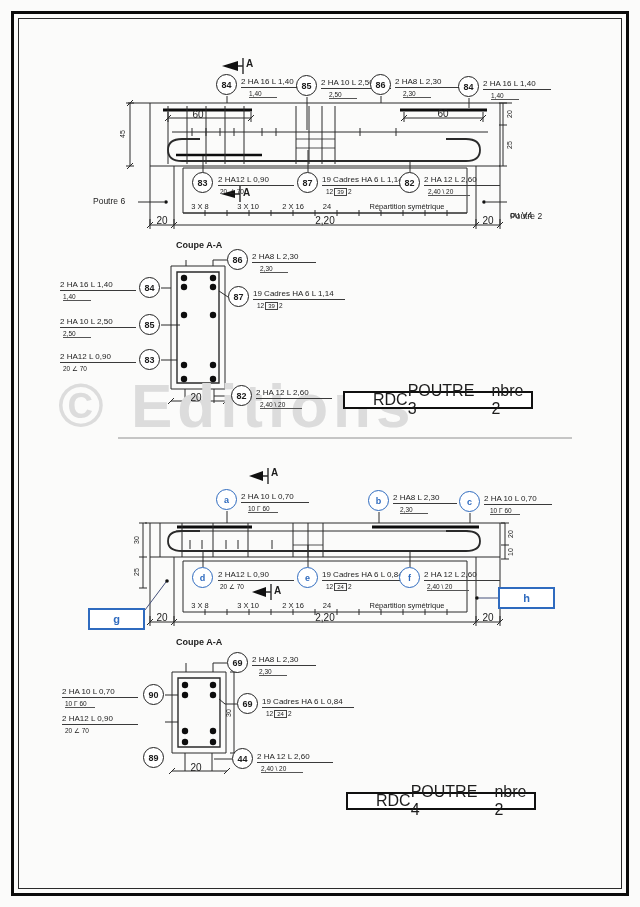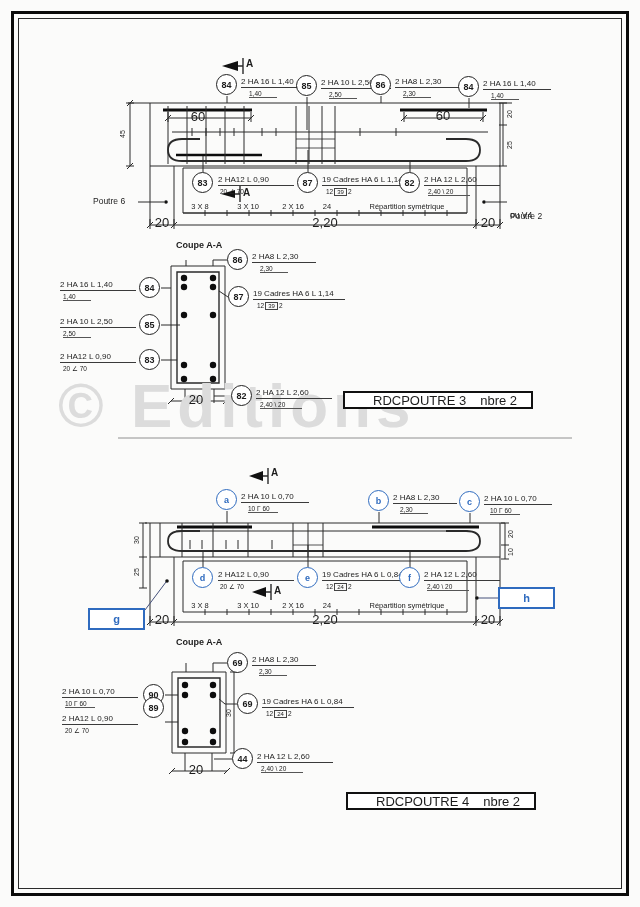--- a/index.html
+++ b/index.html
@@ -12,27 +12,27 @@
   .co{position:absolute;z-index:3;width:21px;height:21px;border-radius:50%;border:1.6px solid #222;
       background:#fff;display:flex;align-items:center;justify-content:center;
       font-size:9px;font-weight:bold;box-sizing:border-box;}
   .co.blue{border-color:#2f6bbf;color:#2f6bbf;}
   .lbl{position:absolute;z-index:3;font-size:8px;white-space:nowrap;border-bottom:1px solid #3a3a3a;
        padding-bottom:1px;}
   .sub{position:absolute;z-index:3;font-size:6.5px;white-space:nowrap;color:#222;}
   .sub.u{border-bottom:1px solid #555;}
   .bx{display:inline-block;border:1px solid #444;padding:0 2px;margin:0 1px;font-size:6px;}
   .dimv{position:absolute;z-index:3;font-size:7px;transform:translate(-50%,-50%) rotate(-90deg);white-space:nowrap;}
-  .dimh{position:absolute;z-index:3;font-size:13px;text-align:center;white-space:nowrap;}
+  .dimh{position:absolute;z-index:3;font-size:10px;text-align:center;white-space:nowrap;}
   .sp{position:absolute;z-index:3;font-size:7.5px;text-align:center;white-space:nowrap;}
   .cutA{position:absolute;z-index:3;font-size:10px;font-weight:bold;}
   .ptxt{position:absolute;z-index:3;font-size:8.5px;white-space:nowrap;}
   .coupe-title{position:absolute;z-index:3;font-size:9px;font-weight:bold;}
   .tb{position:absolute;z-index:4;background:#fff;border:2px solid #111;box-sizing:border-box;
-      display:flex;align-items:center;font-size:13px;}
+      display:flex;align-items:center;font-size:16px;}
   .tb span{display:inline-block;}
   .refbox{position:absolute;z-index:3;border:2.5px solid #2f6bbf;background:#fff;box-sizing:border-box;
       display:flex;align-items:center;justify-content:center;color:#2f6bbf;font-weight:bold;font-size:11px;}
 </style>
 </head>
 <body>
 
 <div id="page">
   <div id="frame-outer"></div>
   <div id="frame-inner"></div>
@@ -317,21 +317,21 @@
     </div>
   <div class="lbl" style="left:62px;top:687px;width:76px;">2 HA 10 L 0,70</div>
   <div class="sub u" style="left:65px;top:700px;width:30px;">10 Γ 60</div>
 
   <div class="co" style="left:237px;top:693px;">
       <span>69</span>
     </div>
   <div class="lbl" style="left:262px;top:697px;width:92px;">19 Cadres HA 6 L 0,84</div>
   <div class="sub" style="left:266px;top:710px;"><span>12</span><span class="bx">24</span><span>2</span></div>
 
-  <div class="co" style="left:143px;top:697px;">
+  <div class="co" style="left:143px;top:747px;">
       <span>89</span>
     </div>
   <div class="lbl" style="left:62px;top:714px;width:76px;">2 HA12 L 0,90</div>
   <div class="sub" style="left:65px;top:727px;width:34px;">20 ∠ 70</div>
 
   <div class="co" style="left:232px;top:748px;">
       <span>44</span>
     </div>
   <div class="lbl" style="left:257px;top:752px;width:76px;">2 HA 12 L 2,60</div>
   <div class="sub u" style="left:261px;top:765px;width:42px;">2,40 \ 20</div>

